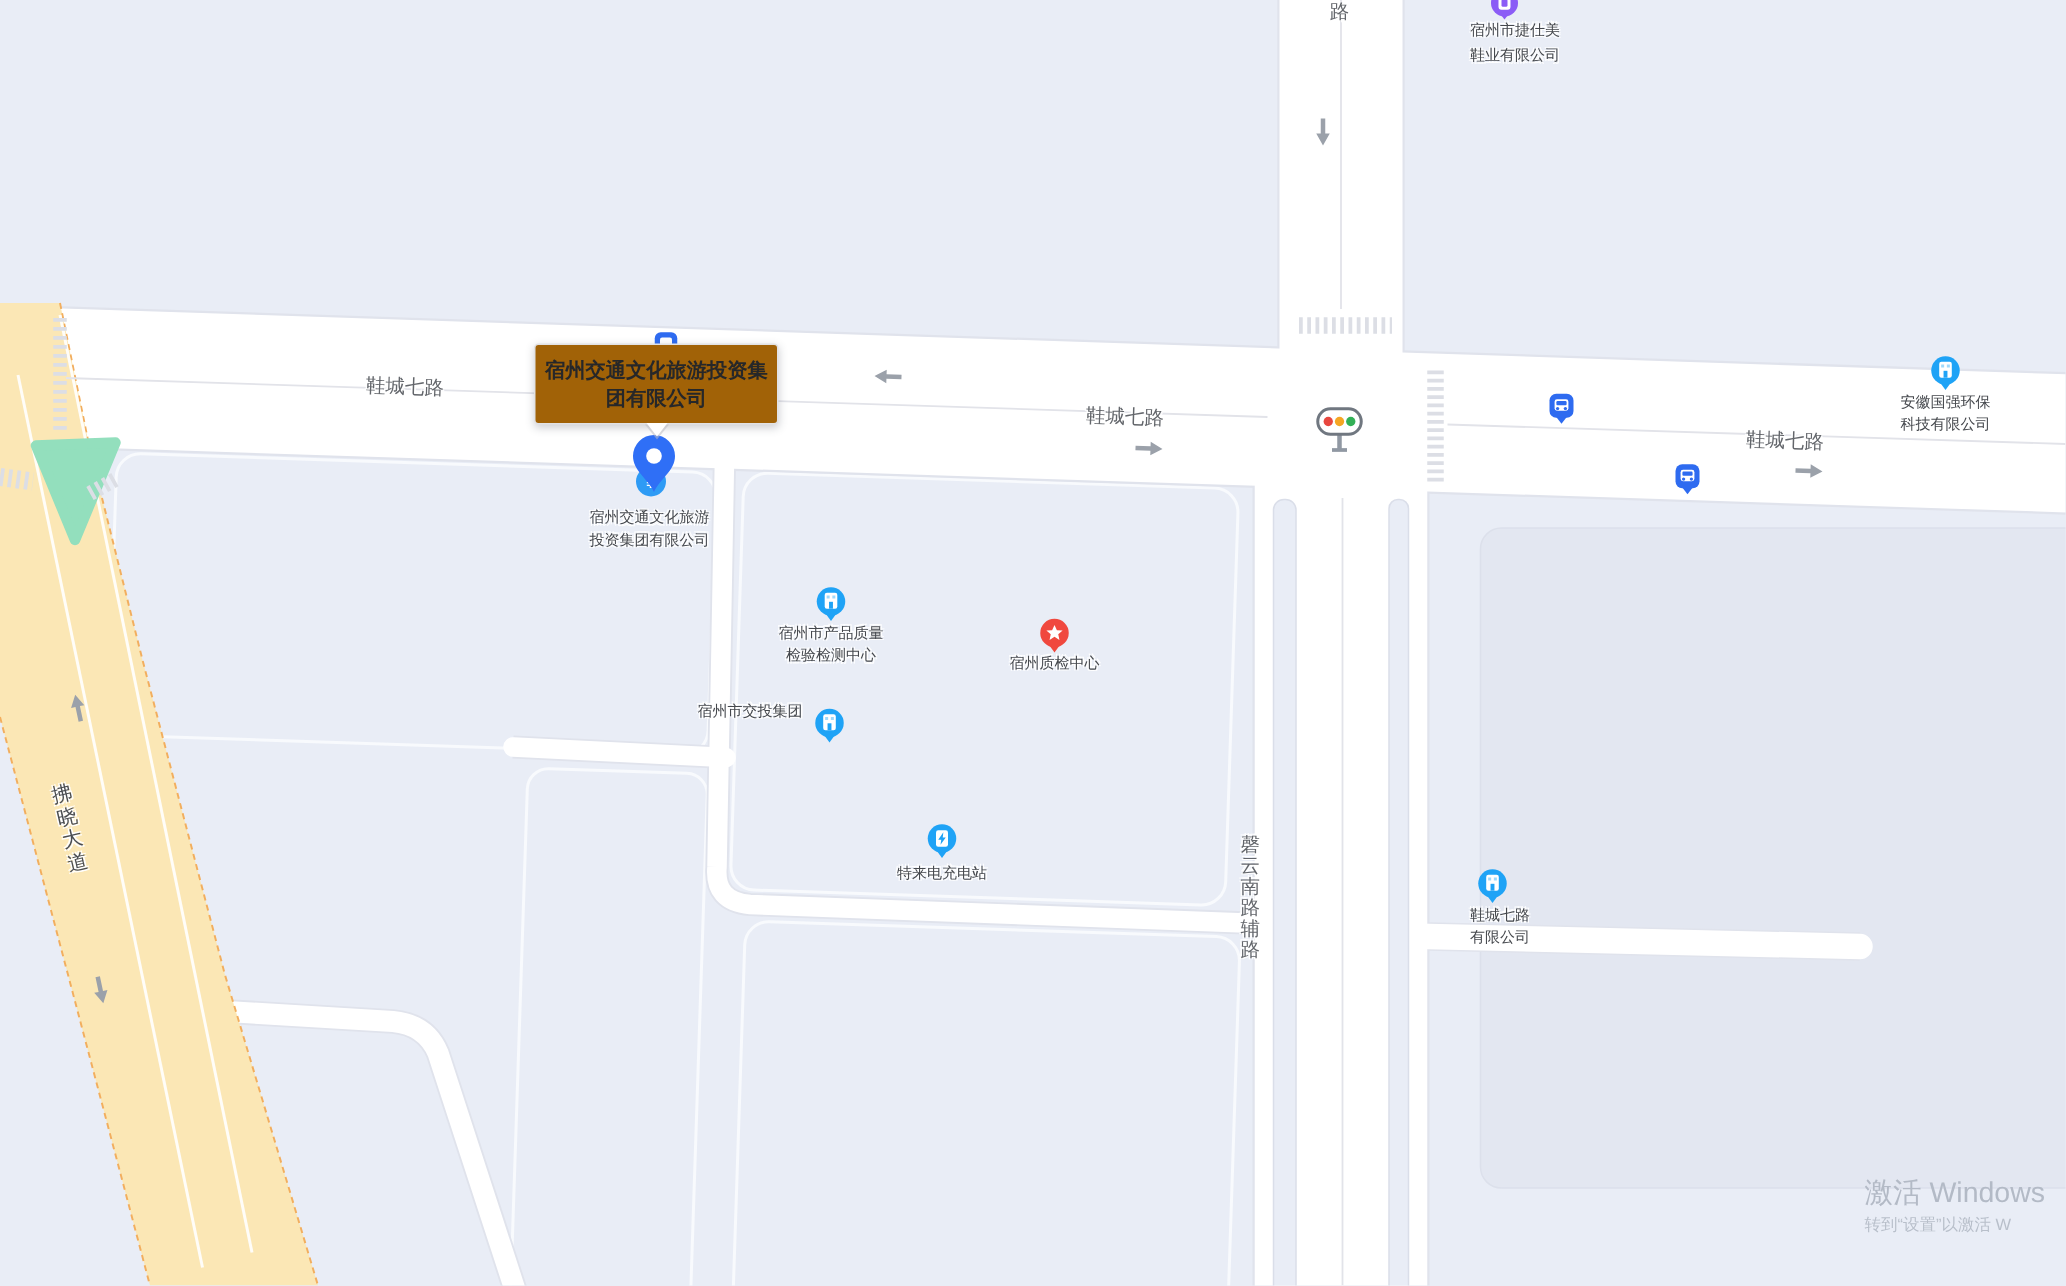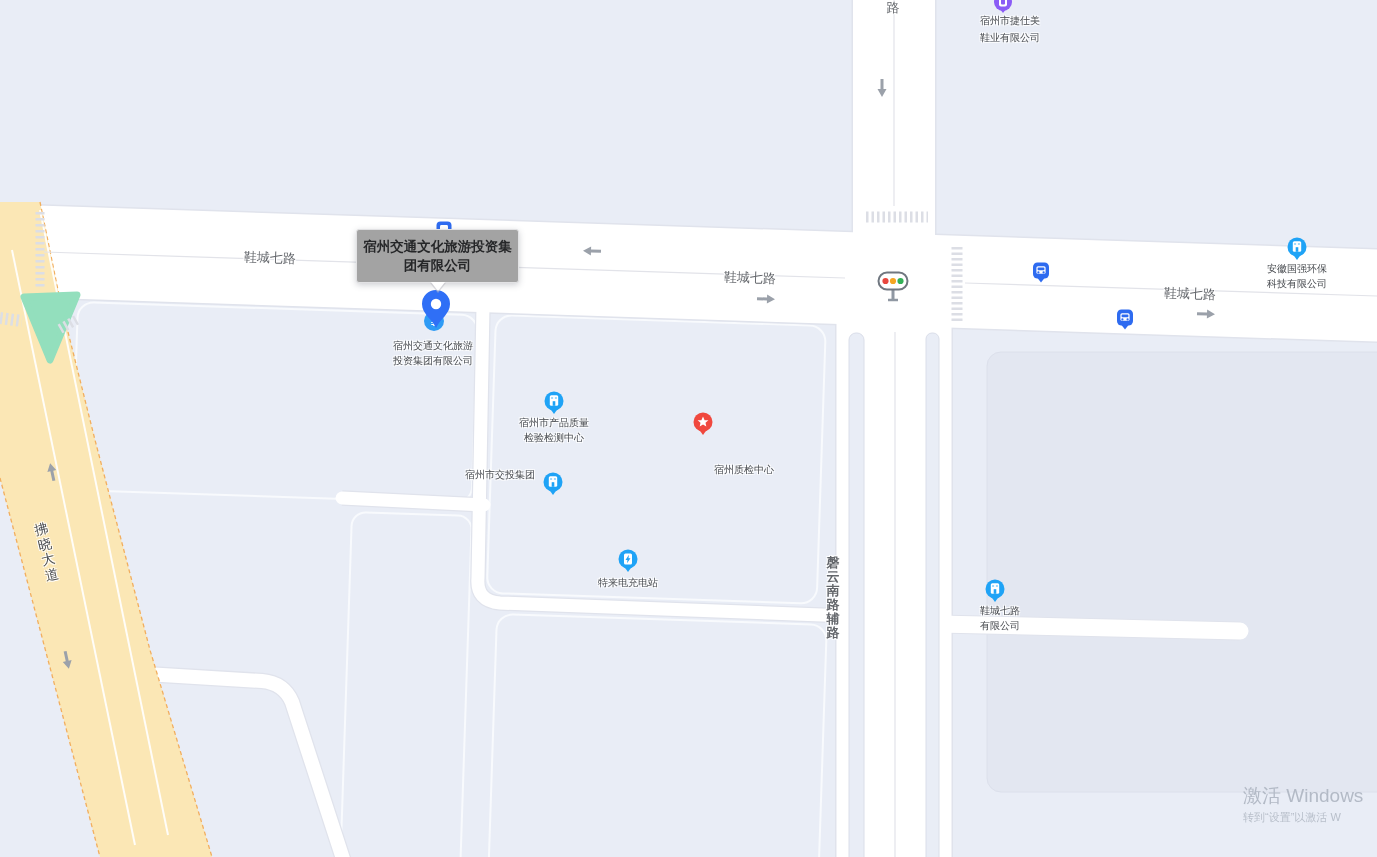--- a/index.html
+++ b/index.html
@@ -20,29 +20,29 @@
                 -1px 1px 0 rgba(255,255,255,.95),1px 1px 0 rgba(255,255,255,.95);
   }
   .road-lbl{
     position:absolute;z-index:15;
     color:#63666B;font-size:13px;line-height:15px;white-space:nowrap;
     transform:translateX(-50%) rotate(1.9deg);
     text-shadow:-1px -1px 0 rgba(255,255,255,.9),1px -1px 0 rgba(255,255,255,.9),
                 -1px 1px 0 rgba(255,255,255,.9),1px 1px 0 rgba(255,255,255,.9);
   }
   .road-lbl.vert{
-    transform:none;width:14px;line-height:14px;word-break:break-all;white-space:normal;text-align:center;font-weight:bold;
+    transform:none;width:14px;line-height:14px;word-break:break-all;white-space:normal;text-align:right;
   }
   .road-lbl.diag{
     transform:rotate(-13deg);width:15px;line-height:15.5px;font-size:13.5px;color:#4A4D52;
     word-break:break-all;white-space:normal;text-align:center;
   }
   .tooltip{
     position:absolute;z-index:30;
-    background:#a3a3a3;border:1px solid #E2E2E4;border-radius:3px;
+    background:#a16207;border:1px solid #E2E2E4;border-radius:3px;
     box-shadow:0 2px 6px rgba(60,64,80,.25);
     width:151px;padding:7px 5px;
     font-size:13.5px;line-height:19px;font-weight:bold;color:#262729;
     text-align:center;
   }
   .tooltip:after{
     content:"";position:absolute;left:50%;bottom:-9px;margin-left:-7px;
     border:7px solid transparent;border-top:9px solid #FFFFFF;border-bottom:none;
   }
   .tooltip:before{
@@ -223,21 +223,21 @@
   <div>鞋业有限公司</div>
 </div>
 <div class="lbl" style="left:1297px;top:261px;">
   <div>安徽国强环保</div>
   <div>科技有限公司</div>
 </div>
 <div class="lbl" style="left:554px;top:415px;">
   <div>宿州市产品质量</div>
   <div>检验检测中心</div>
 </div>
-<div class="lbl" style="left:744px;top:435px;margin-top:27px;">
+<div class="lbl" style="left:703px;top:435px;">
   <div>宿州质检中心</div>
 </div>
 <div class="lbl" style="left:500px;top:467px;">
   <div>宿州市交投集团</div>
 </div>
 <div class="lbl" style="left:628px;top:575px;">
   <div>特来电充电站</div>
 </div>
 <div class="lbl" style="left:1000px;top:603px;">
   <div>鞋城七路</div>

